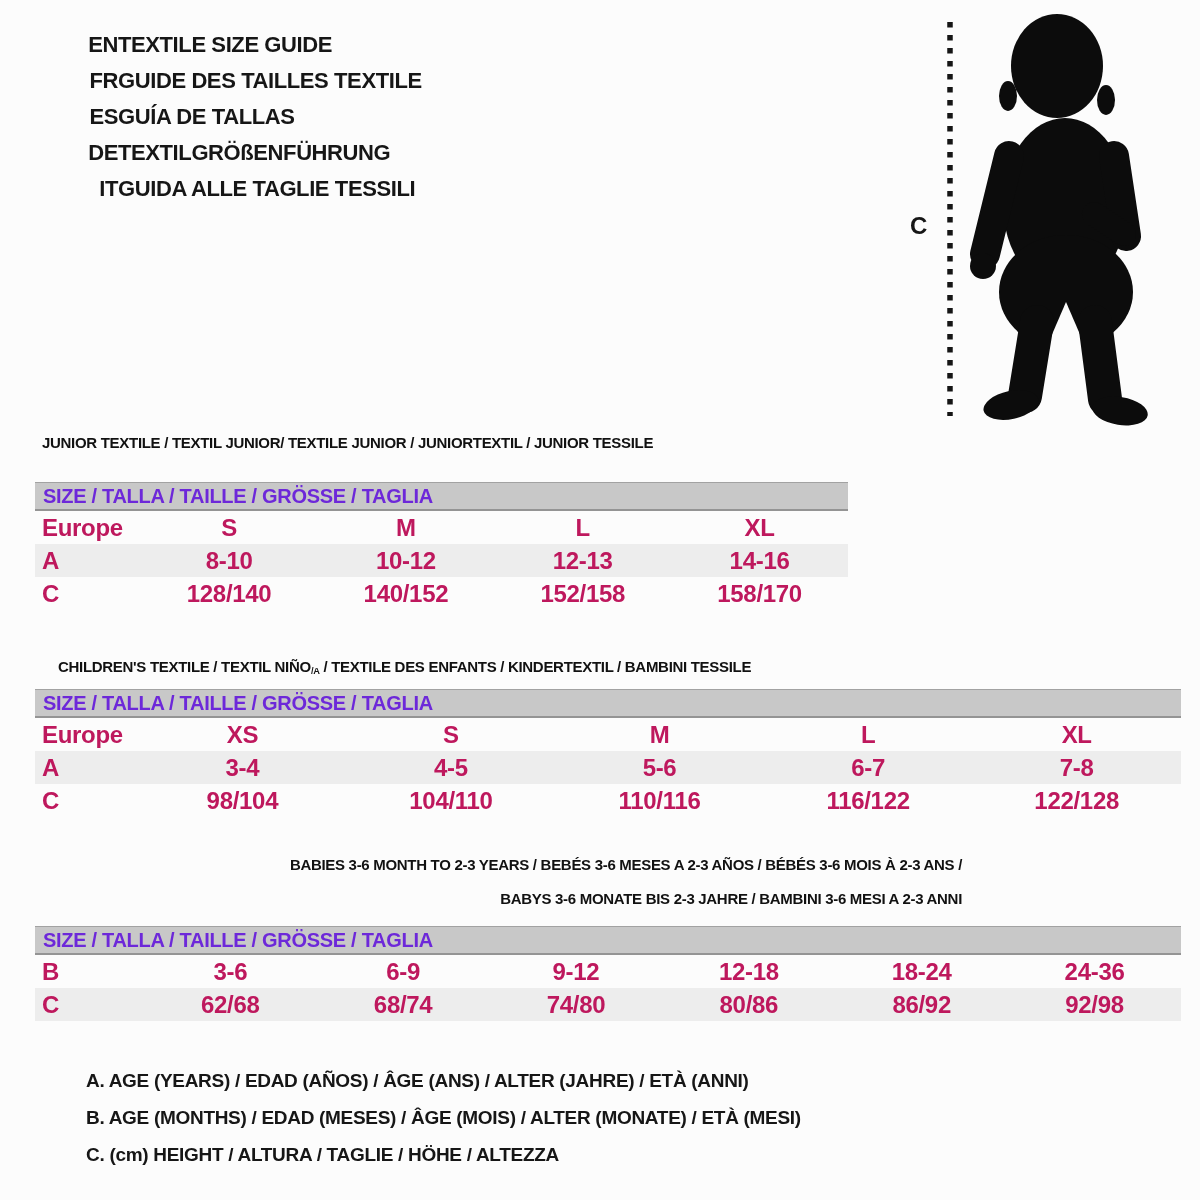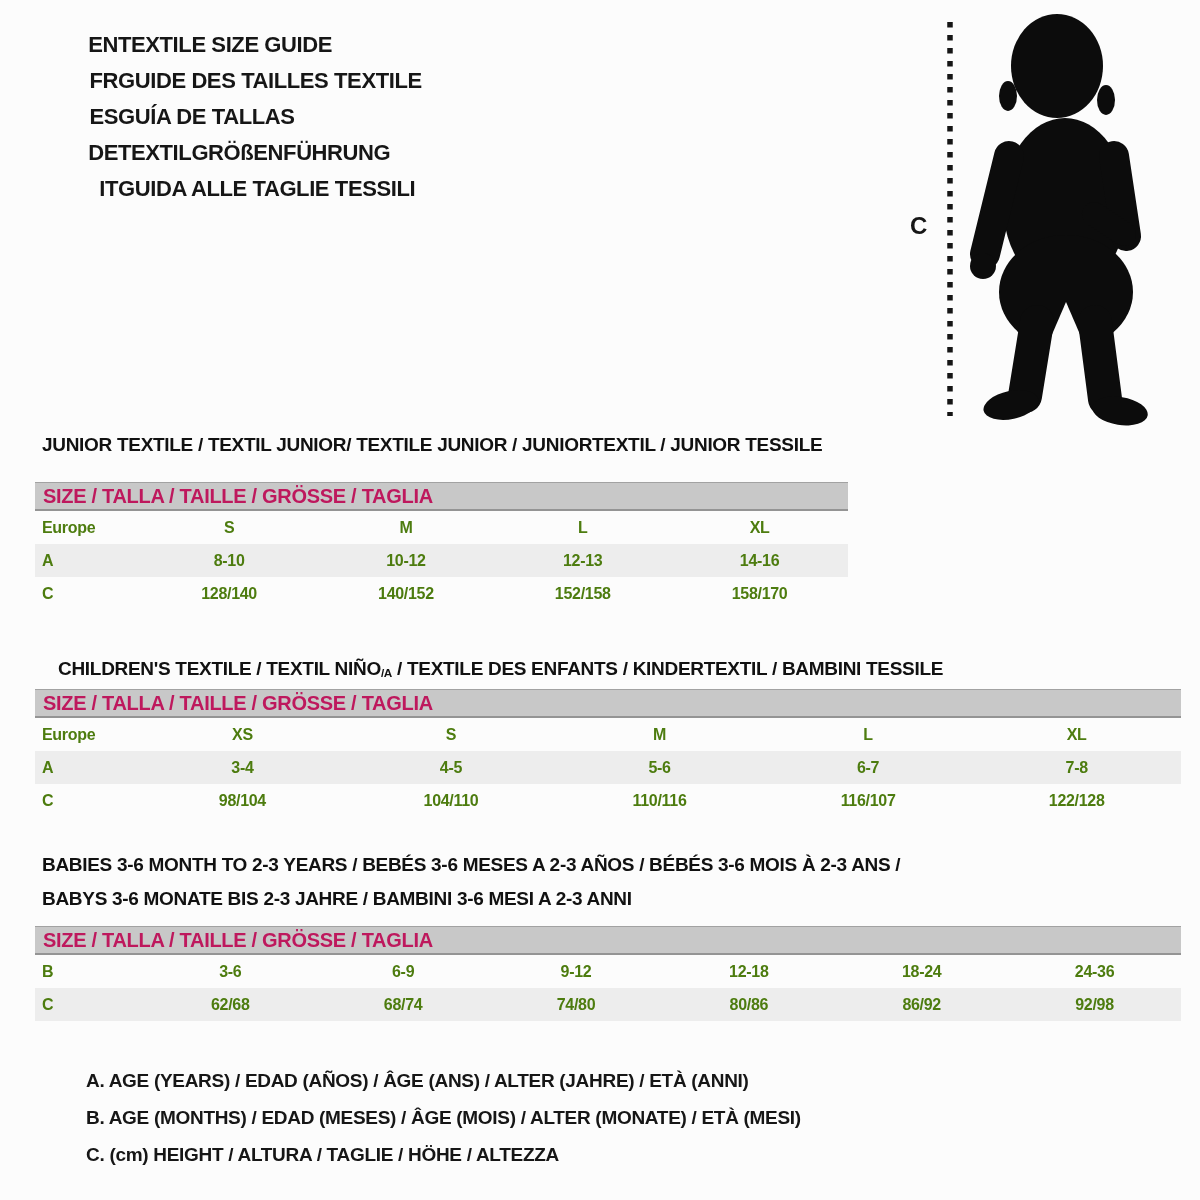--- a/index.html
+++ b/index.html
@@ -16,39 +16,39 @@
   .lang-block{left:40px;top:27px;}
   .lang-row{height:36px;line-height:36px;white-space:nowrap;}
   .lang-code{display:inline-block;width:78px;font-weight:bold;font-size:22px;letter-spacing:-0.4px;text-align:right;}
   .lang-title{font-weight:bold;font-size:22px;letter-spacing:-0.4px;}
 
   
   .c-label{left:910px;top:212px;font-weight:bold;font-size:24px;}
 
   
   .sec-title{
-    left:42px;font-weight:bold;font-size:19px;letter-spacing:-0.3px;
+    left:42px;font-weight:bold;font-size:15px;letter-spacing:-0.3px;
     white-space:nowrap;color:#111;
   }
   .sec-title .subscript{font-size:0.62em;vertical-align:-0.18em;}
-  .sec-title.two-line{line-height:34px;white-space:normal;width:920px;}
+  .sec-title.two-line{line-height:34px;white-space:normal;width:920px;text-align:right;}
 
   
   .tbl-wrap{left:35px;}
   .size-bar{
     box-sizing:border-box;height:29px;line-height:26px;
-    background:#c8c8c8;color:#be185d;
+    background:#c8c8c8;color:#6d28d9;
     border-top:1px solid #a2a2a2;border-bottom:2px solid #949494;
     font-weight:bold;font-size:20px;letter-spacing:-0.3px;
     padding-left:8px;white-space:nowrap;
   }
   table{border-collapse:collapse;table-layout:fixed;width:100%;}
   td{
-    height:33px;padding:0;font-weight:bold;font-size:16px;
-    letter-spacing:-0.3px;text-align:center;color:#4d7c0f;
+    height:33px;padding:0;font-weight:bold;font-size:24px;
+    letter-spacing:-0.3px;text-align:center;color:#be185d;
     overflow:hidden;white-space:nowrap;
   }
   td.lbl{text-align:left;padding-left:7px;}
   tr.stripe{background:#ededed;}
 
   
   .legend-block{left:42px;top:1062px;margin-left:44px;}
   .legend-line{height:37px;line-height:37px;font-weight:bold;font-size:19px;letter-spacing:-0.3px;white-space:nowrap;}
 </style>
 </head>
@@ -165,21 +165,21 @@
       <td>4-5</td>
       <td>5-6</td>
       <td>6-7</td>
       <td>7-8</td>
     </tr>
     <tr>
       <td class="lbl">C</td>
       <td>98/104</td>
       <td>104/110</td>
       <td>110/116</td>
-      <td>116/107</td>
+      <td>116/122</td>
       <td>122/128</td>
     </tr>
   </tbody>
     </table>
 </div>
 
 <h2 class="abs sec-title two-line" style="top:848px;margin:0">
     <span style="display:block">BABIES 3-6 MONTH TO 2-3 YEARS / BEBÉS 3-6 MESES A 2-3 AÑOS / BÉBÉS 3-6 MOIS À 2-3 ANS /</span>
     <span style="display:block">BABYS 3-6 MONATE BIS 2-3 JAHRE / BAMBINI 3-6 MESI A 2-3 ANNI</span>
   </h2>

